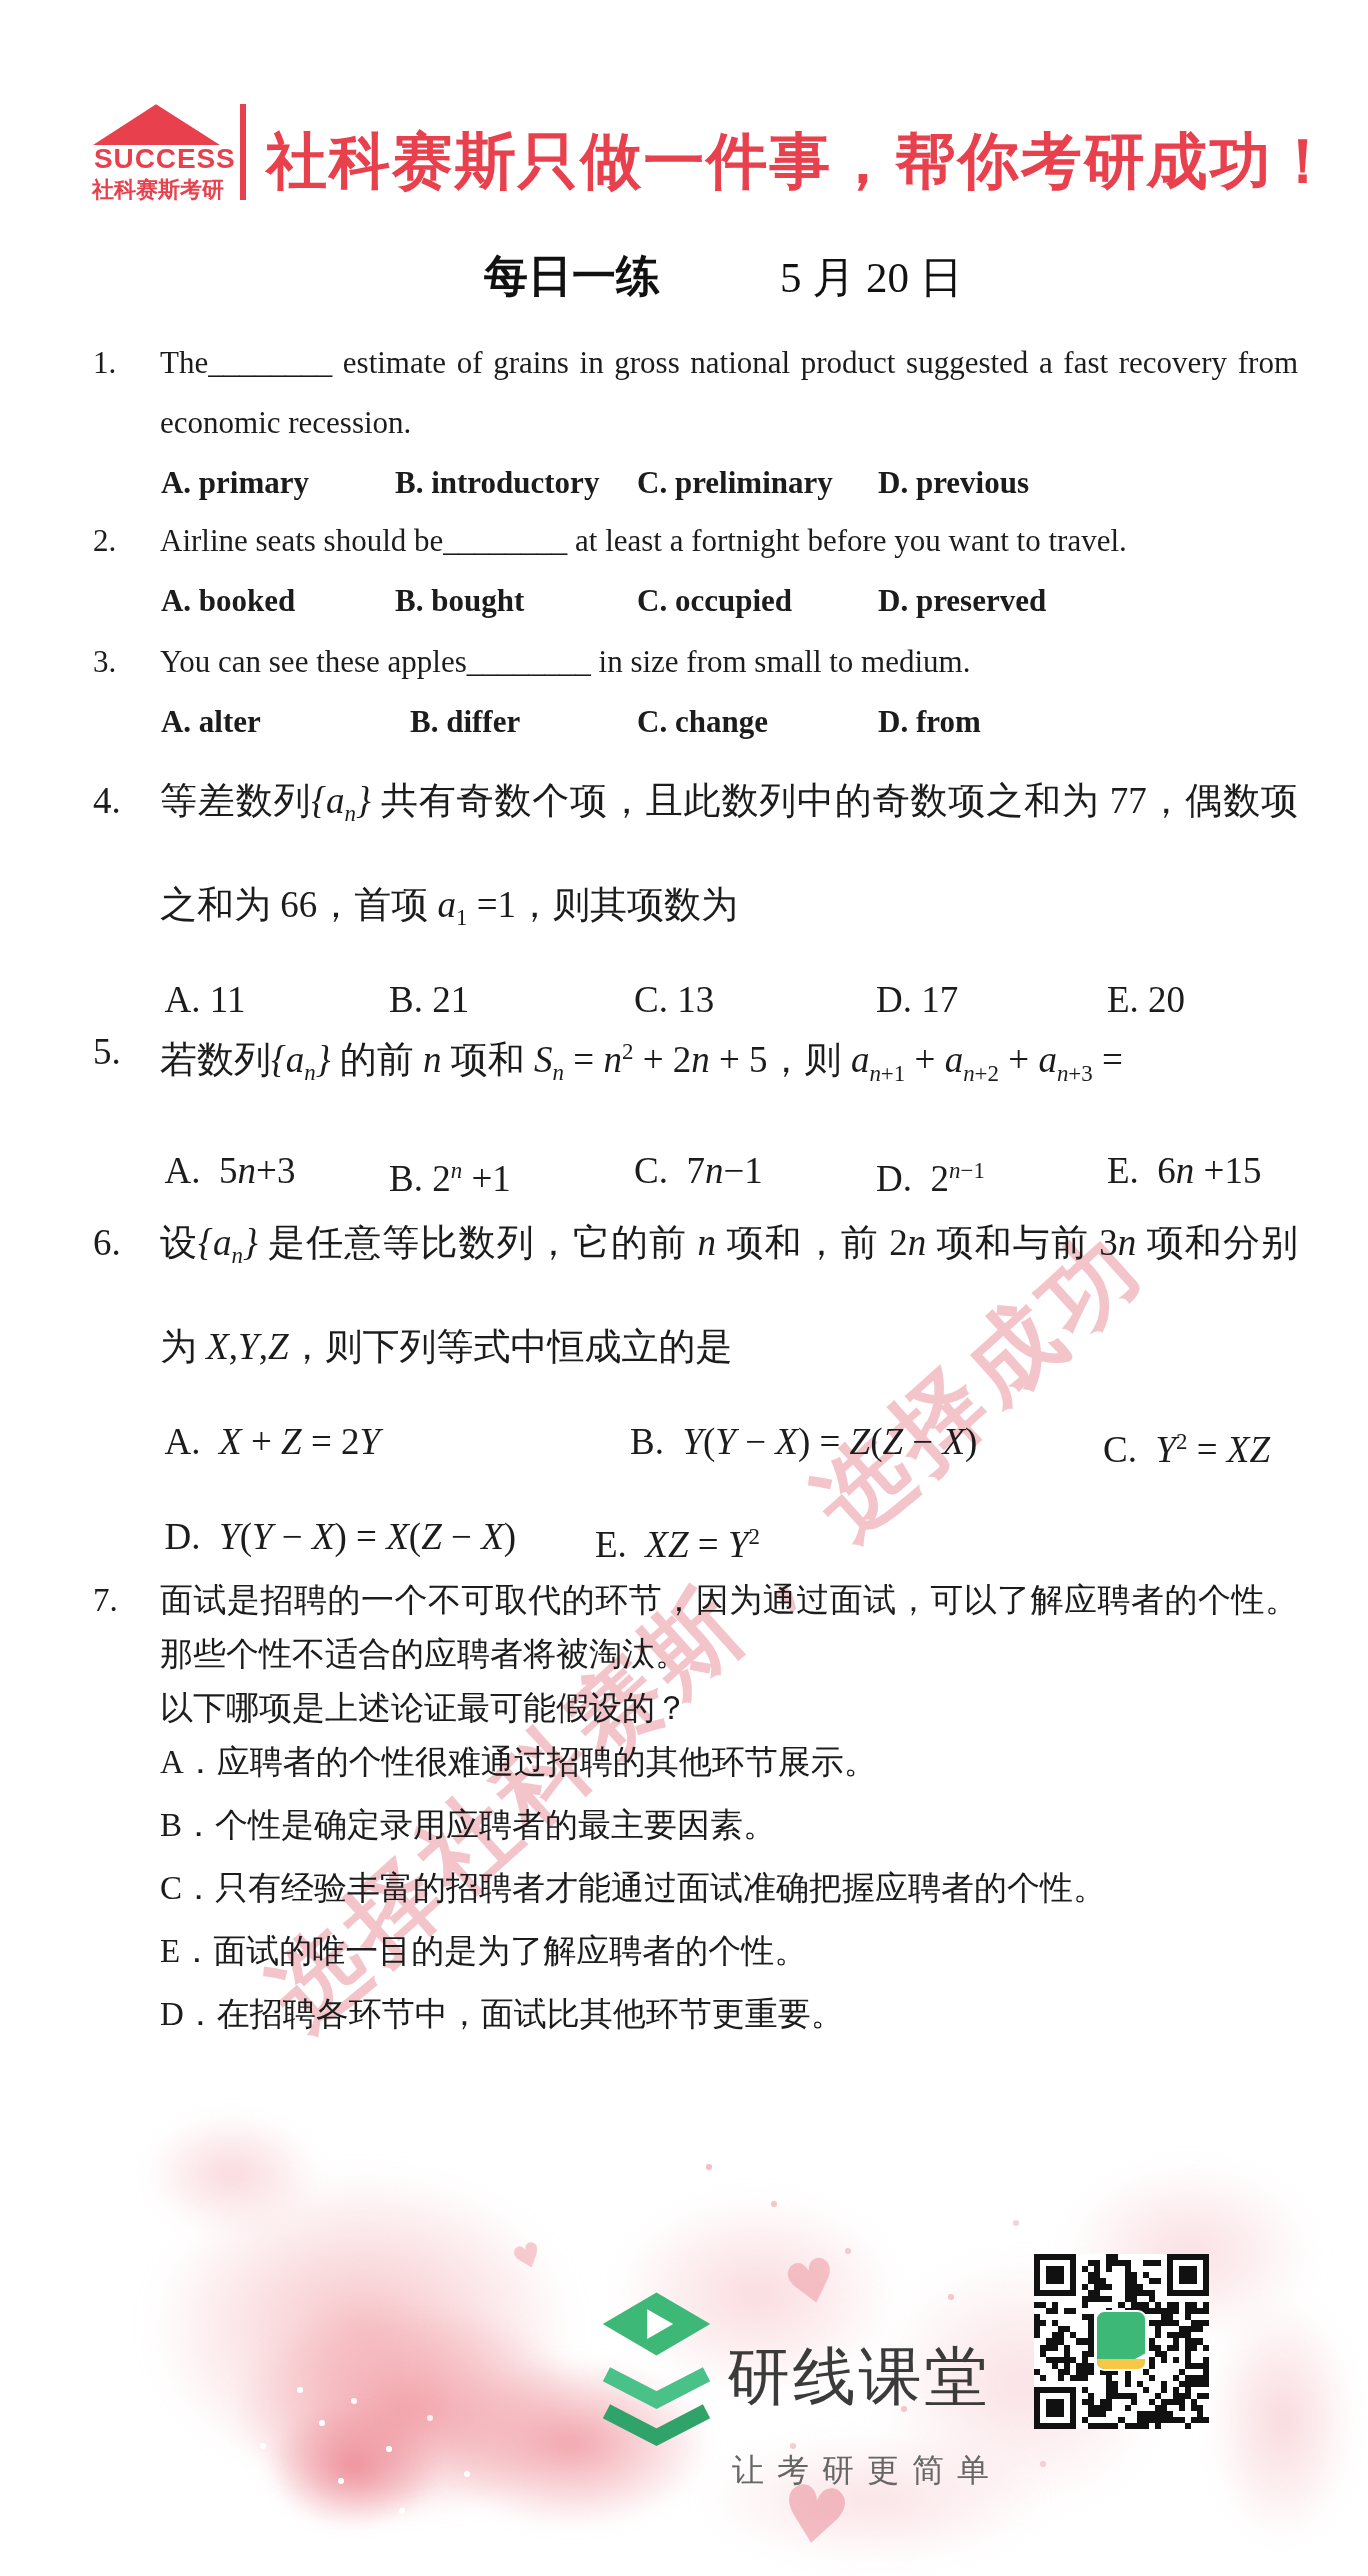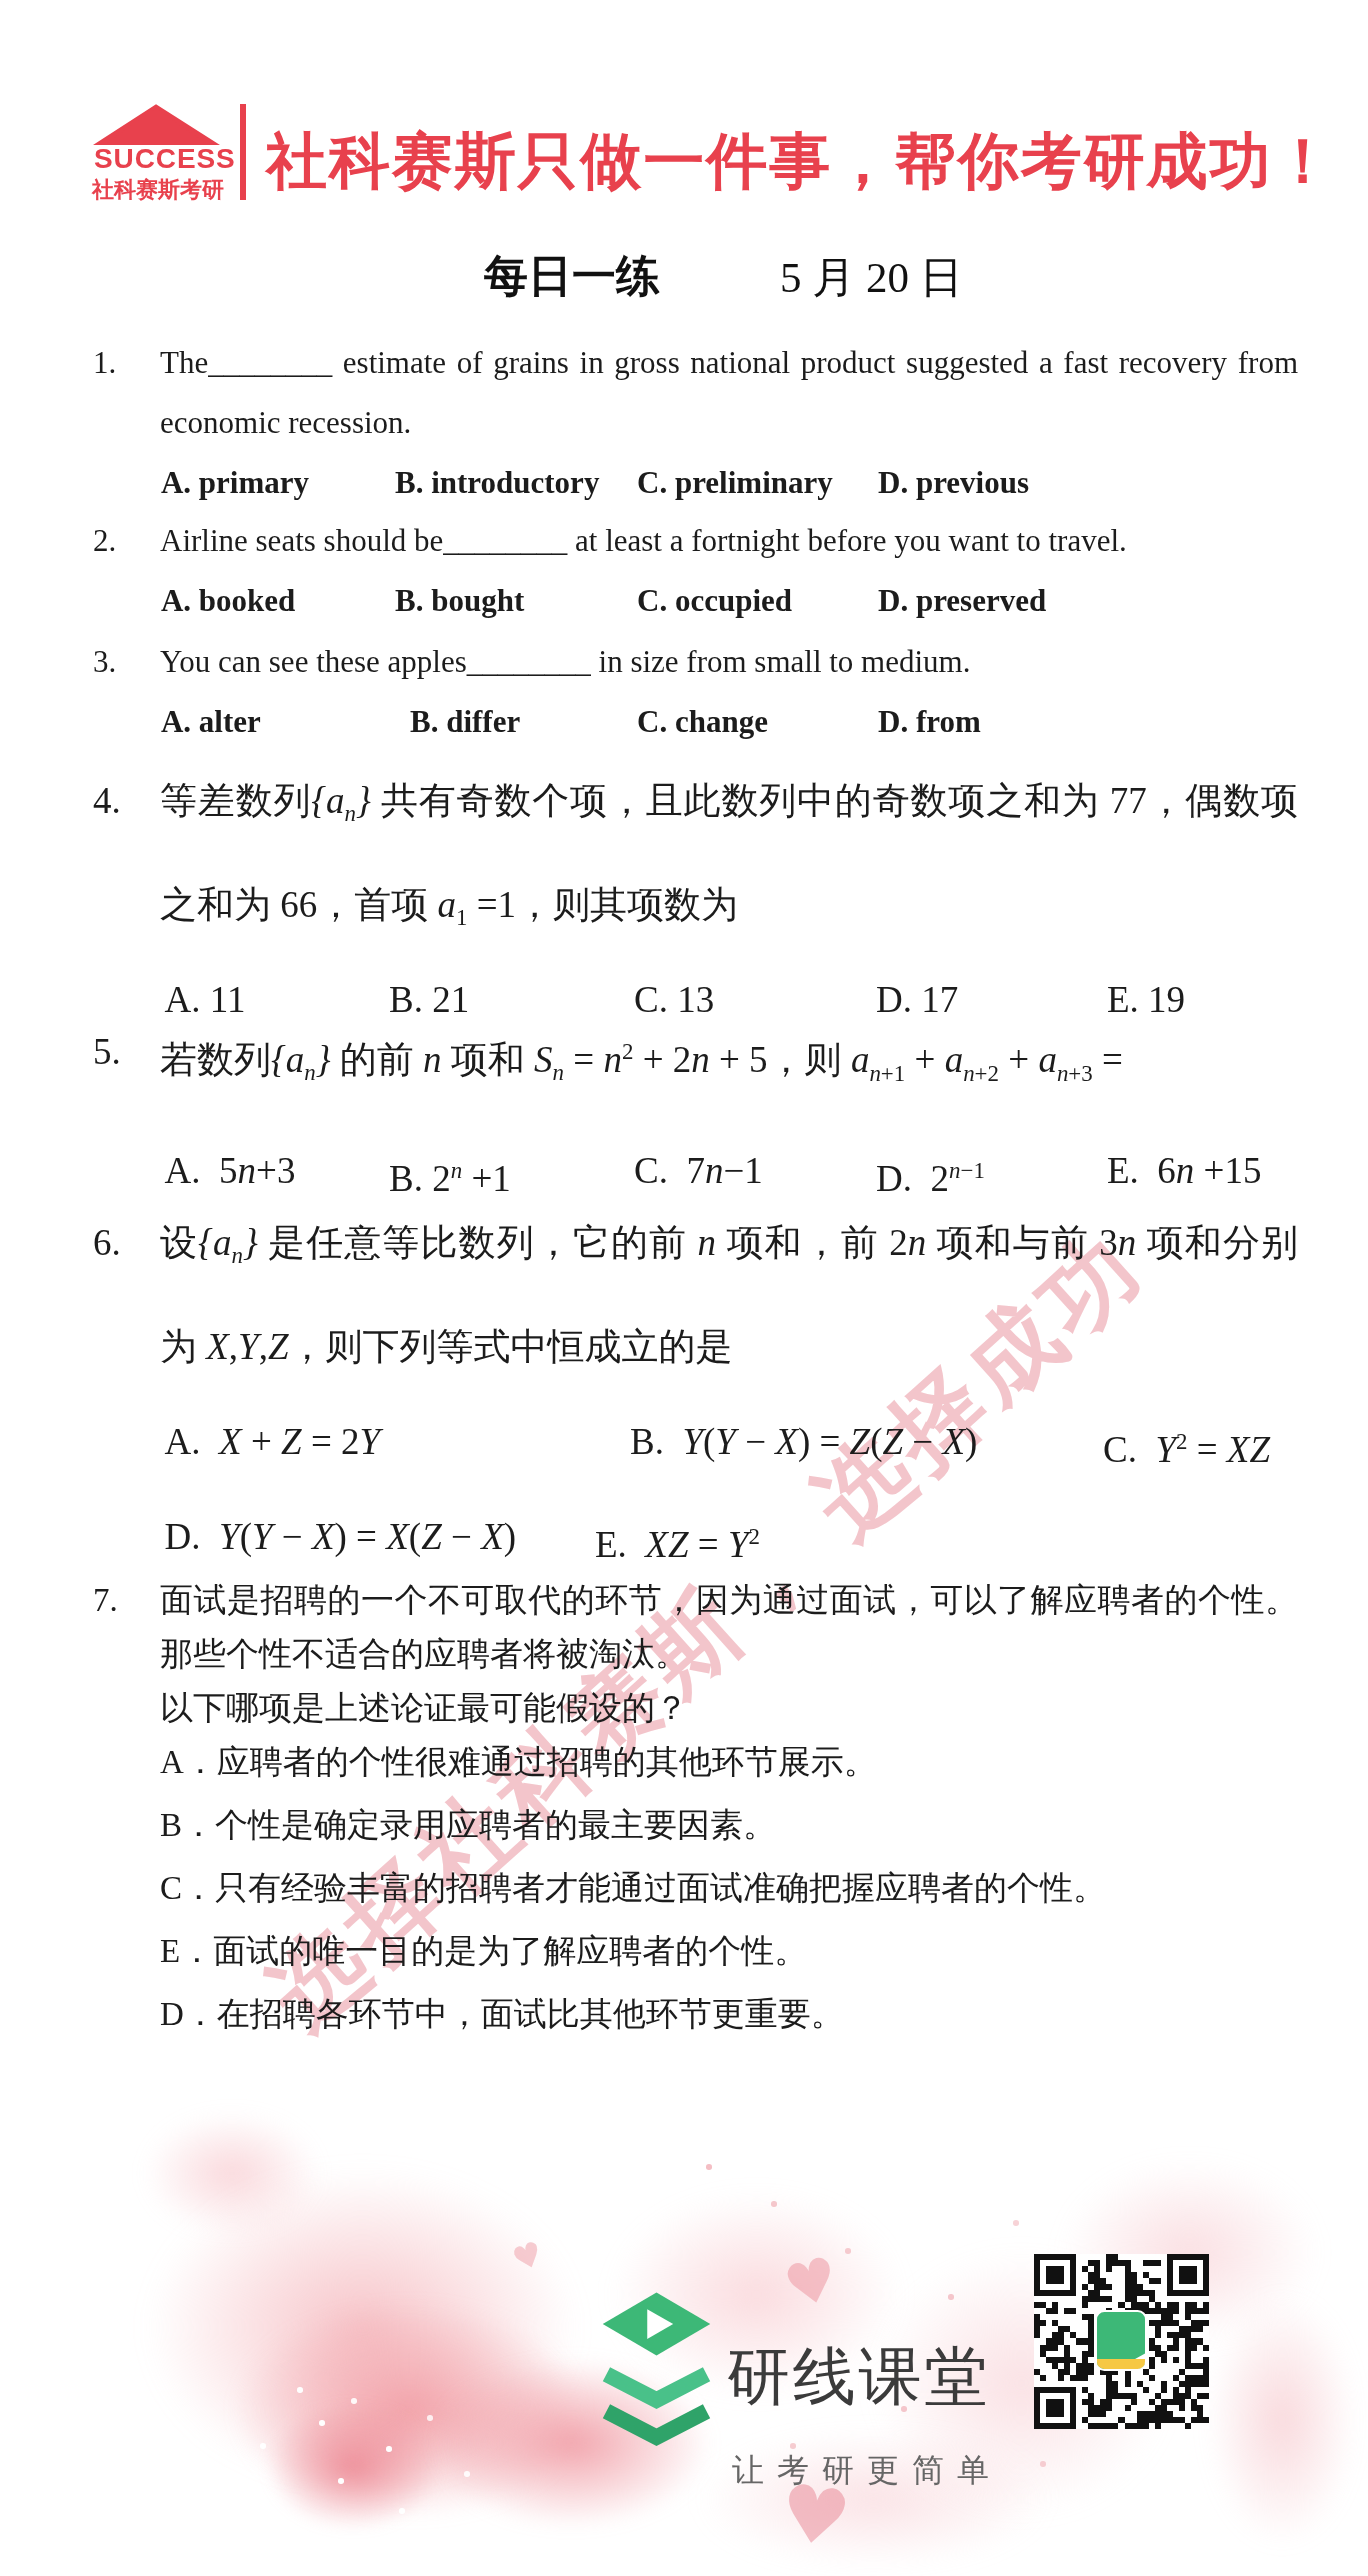--- a/index.html
+++ b/index.html
@@ -139,21 +139,21 @@
 
   <div class="q q-math" style="top:755px;">
     <div class="qnum">4.</div>
     <div class="qbody">
       <p class="qtext">等差数列<i>{a<sub>n</sub>}</i> 共有奇数个项，且此数列中的奇数项之和为 77，偶数项之和为 66，首项 <i>a</i><sub>1</sub> =1，则其项数为</p>
       <div class="optrow" style="margin-top:5.6px;">
         <span style="left:4.6px;">A. 11</span>
         <span style="left:229px;">B. 21</span>
         <span style="left:474px;">C. 13</span>
         <span style="left:716px;">D. 17</span>
-        <span style="left:947px;">E. 19</span>
+        <span style="left:947px;">E. 20</span>
       </div>
     </div>
   </div>
 
   <div class="q q-math" style="top:1006px;">
     <div class="qnum">5.</div>
     <div class="qbody">
       <p class="qtext">若数列<i>{a<sub>n</sub>}</i> 的前 <i>n</i> 项和 <i>S<sub>n</sub></i> = <i>n</i><sup>2</sup> + 2<i>n</i> + 5，则 <i>a</i><sub><i>n</i>+1</sub> + <i>a</i><sub><i>n</i>+2</sub> + <i>a</i><sub><i>n</i>+3</sub> =</p>
       <div class="optrow" style="margin-top:21.4px;">
         <span style="left:4.6px;">A.&nbsp;&nbsp;5<i>n</i>+3</span>

